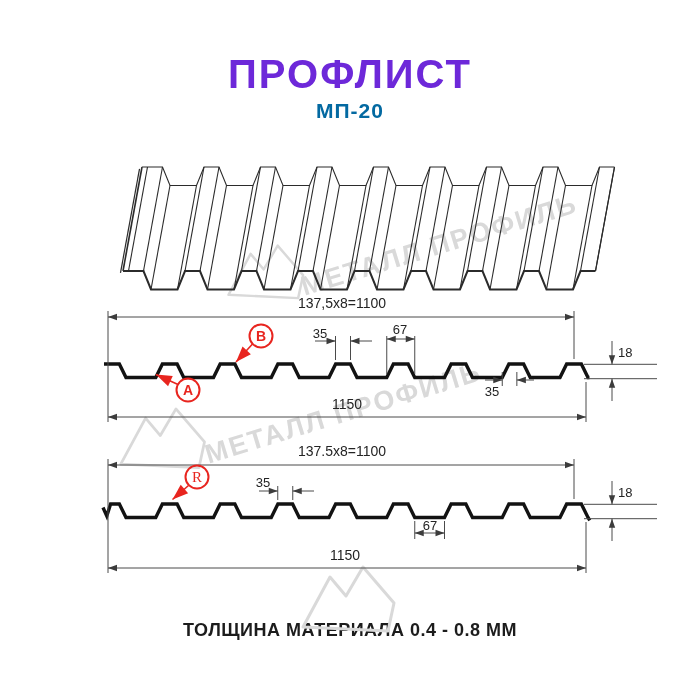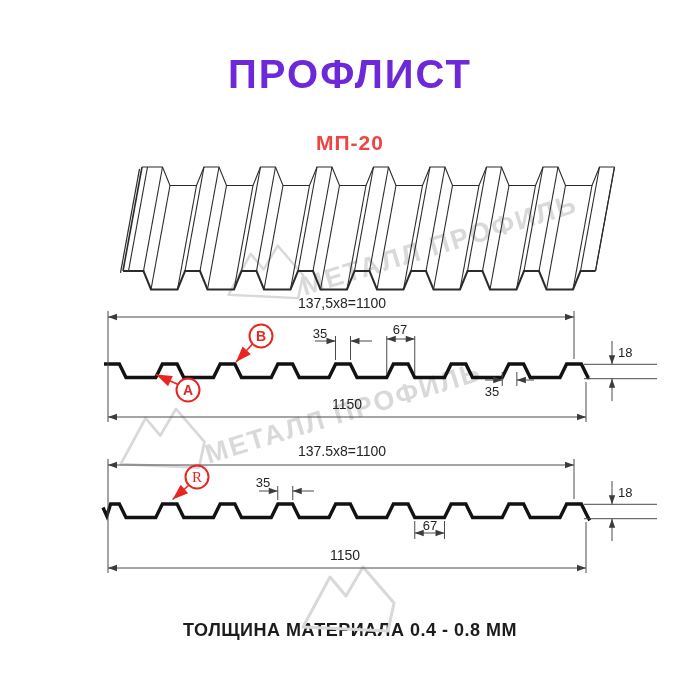--- a/index.html
+++ b/index.html
@@ -1,21 +1,21 @@
 <!DOCTYPE html>
 <html><head>
 <meta charset="utf-8">
 <style>
   html,body{margin:0;padding:0;background:#ffffff;}
   #page{position:relative;width:700px;height:700px;background:#fff;overflow:hidden;
         font-family:"Liberation Sans",sans-serif;}
   .title{position:absolute;top:52px;left:0;width:700px;text-align:center;
          font-weight:bold;font-size:40px;letter-spacing:2px;color:#6d28d9;}
   .subtitle{position:absolute;top:99px;left:0;width:700px;text-align:center;
-         font-weight:bold;font-size:21px;letter-spacing:1px;color:#ef4444;margin-top:32px;}
+         font-weight:bold;font-size:21px;letter-spacing:1px;color:#0369a1;}
   .footer{position:absolute;top:620px;left:0;width:700px;text-align:center;
          font-weight:bold;font-size:18px;letter-spacing:.5px;color:#1c1c1c;}
   .wm{position:absolute;white-space:nowrap;font-weight:bold;font-size:27px;
       letter-spacing:2px;color:#d9d9d9;transform-origin:0 50%;z-index:1;}
   .wm1{left:302px;top:272px;transform:rotate(-17deg);}
   .wm2{left:206px;top:440px;transform:rotate(-17deg);}
   svg#fig{position:absolute;left:0;top:0;z-index:2;}
   text{font-family:"Liberation Sans",sans-serif;fill:#242424;}
   .dim{font-size:14px;}
   .dims{font-size:13px;}

